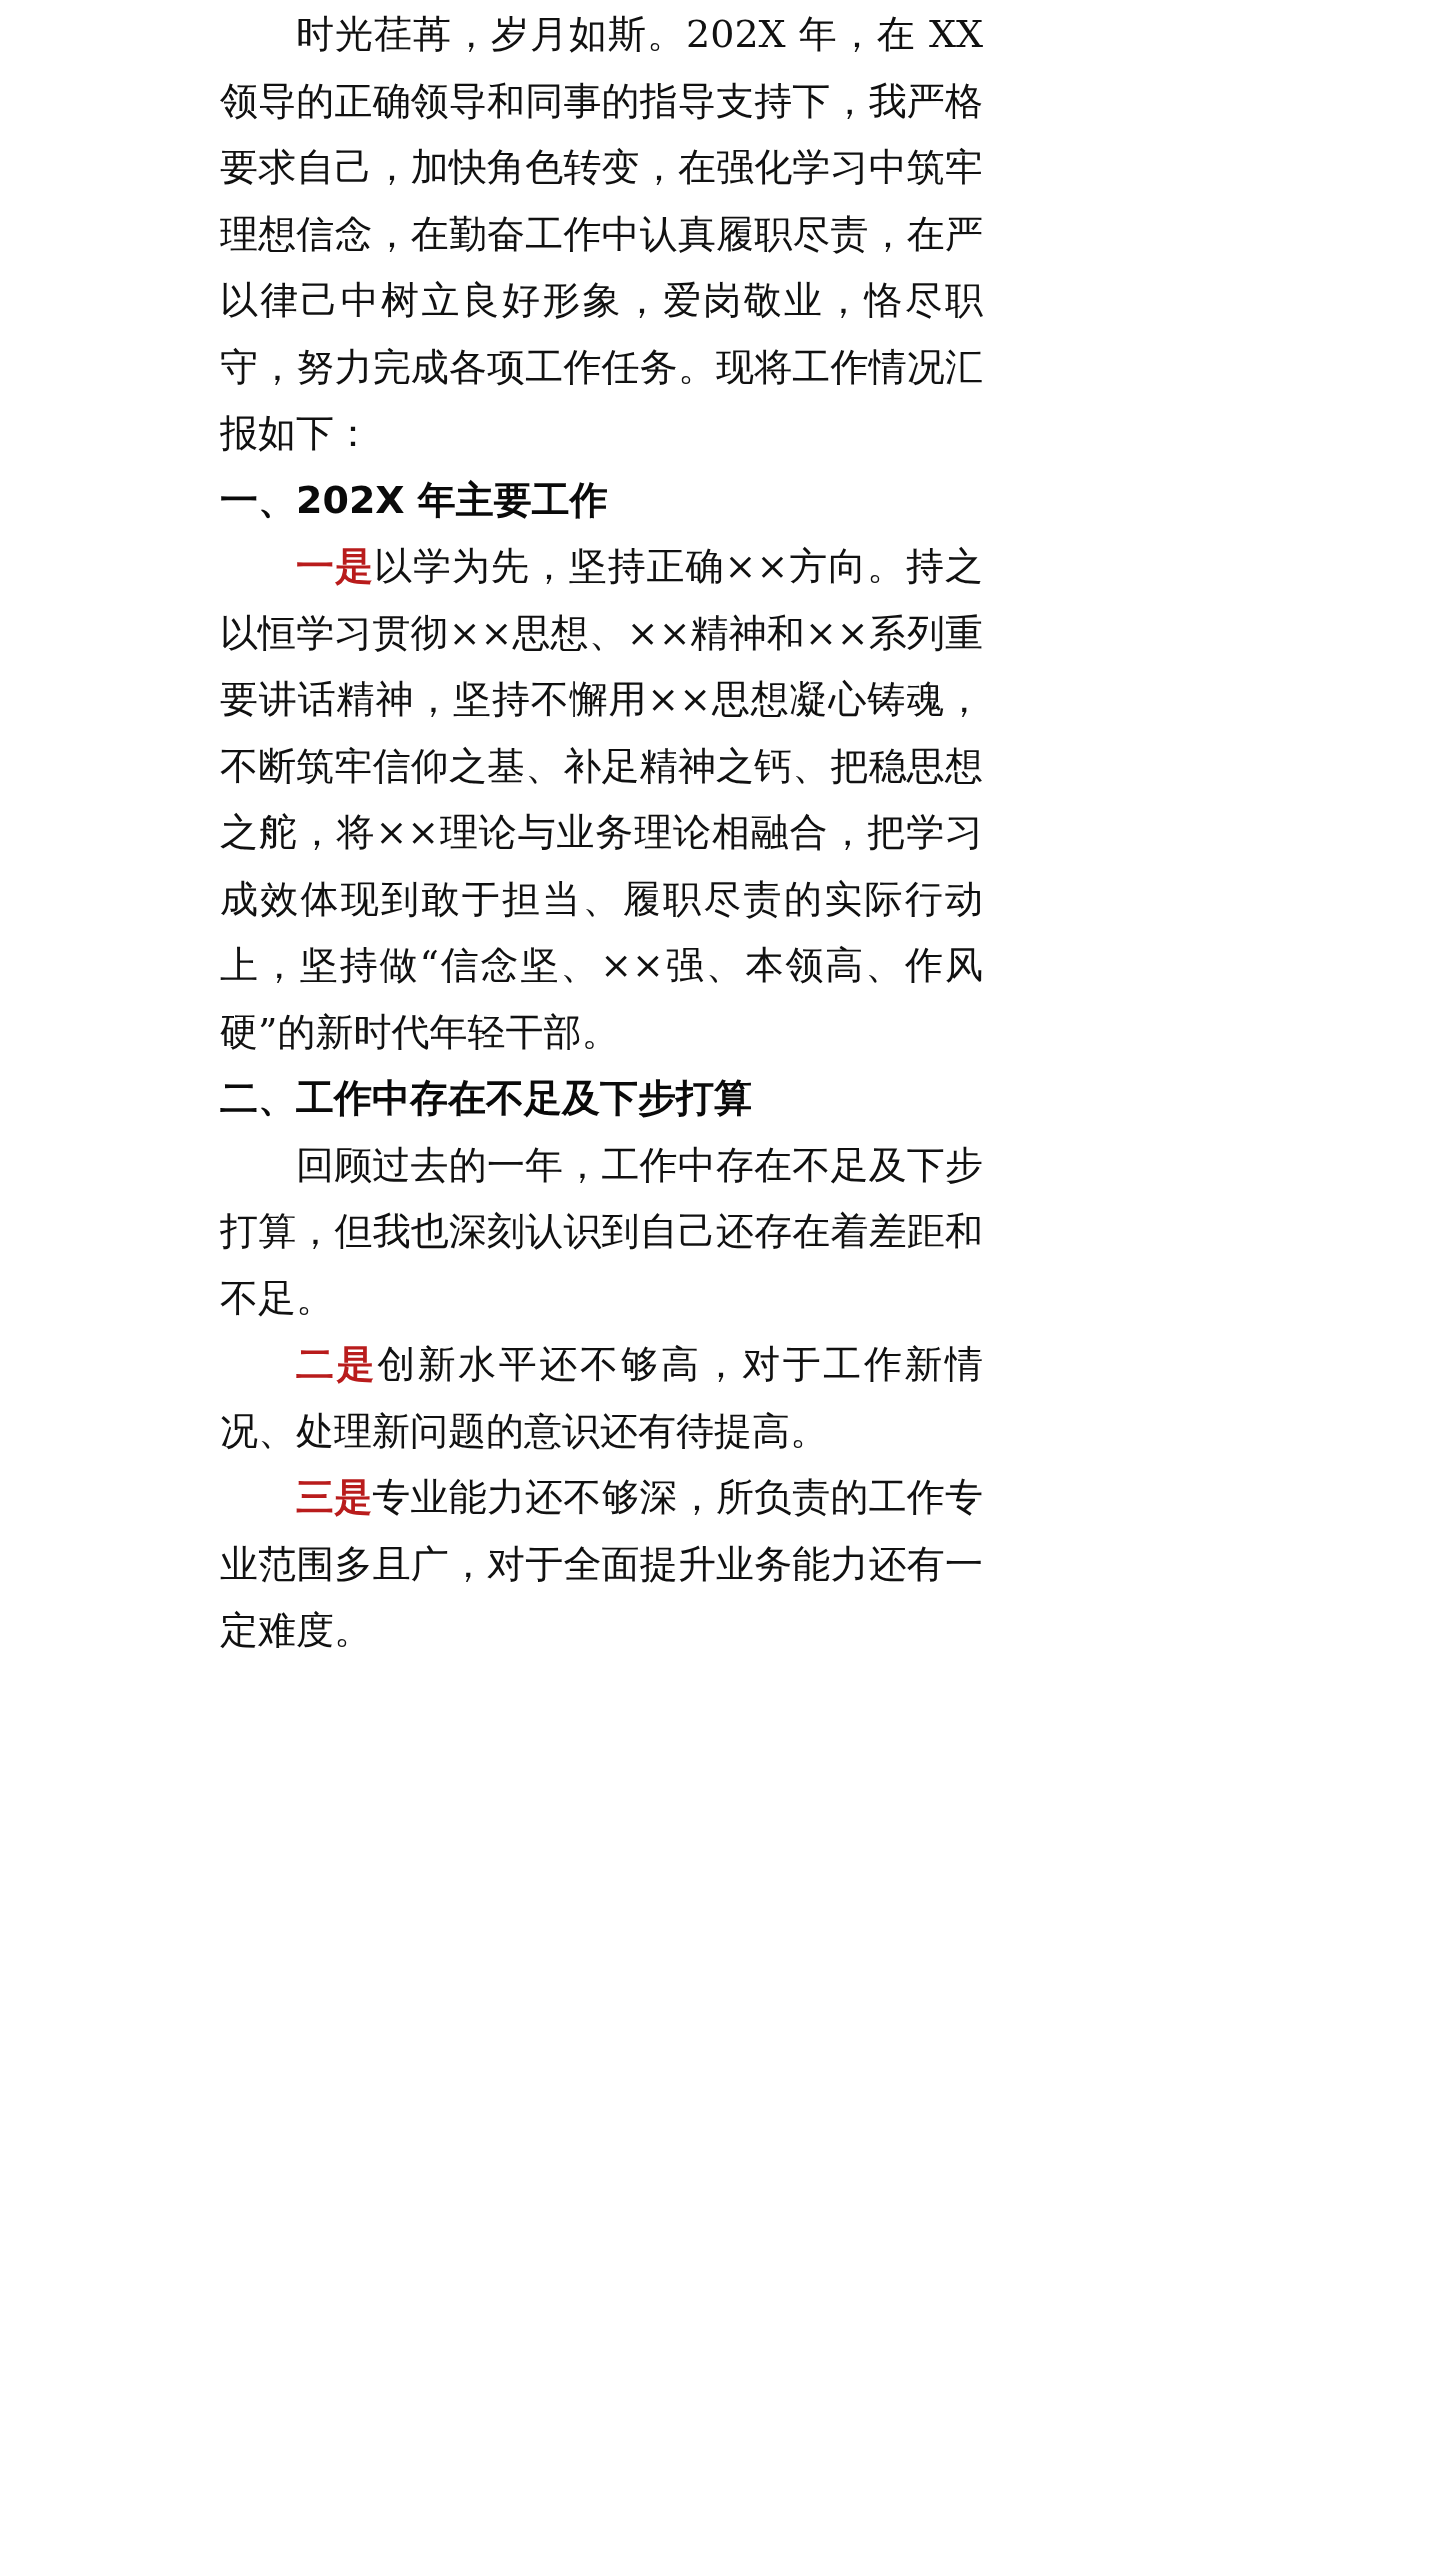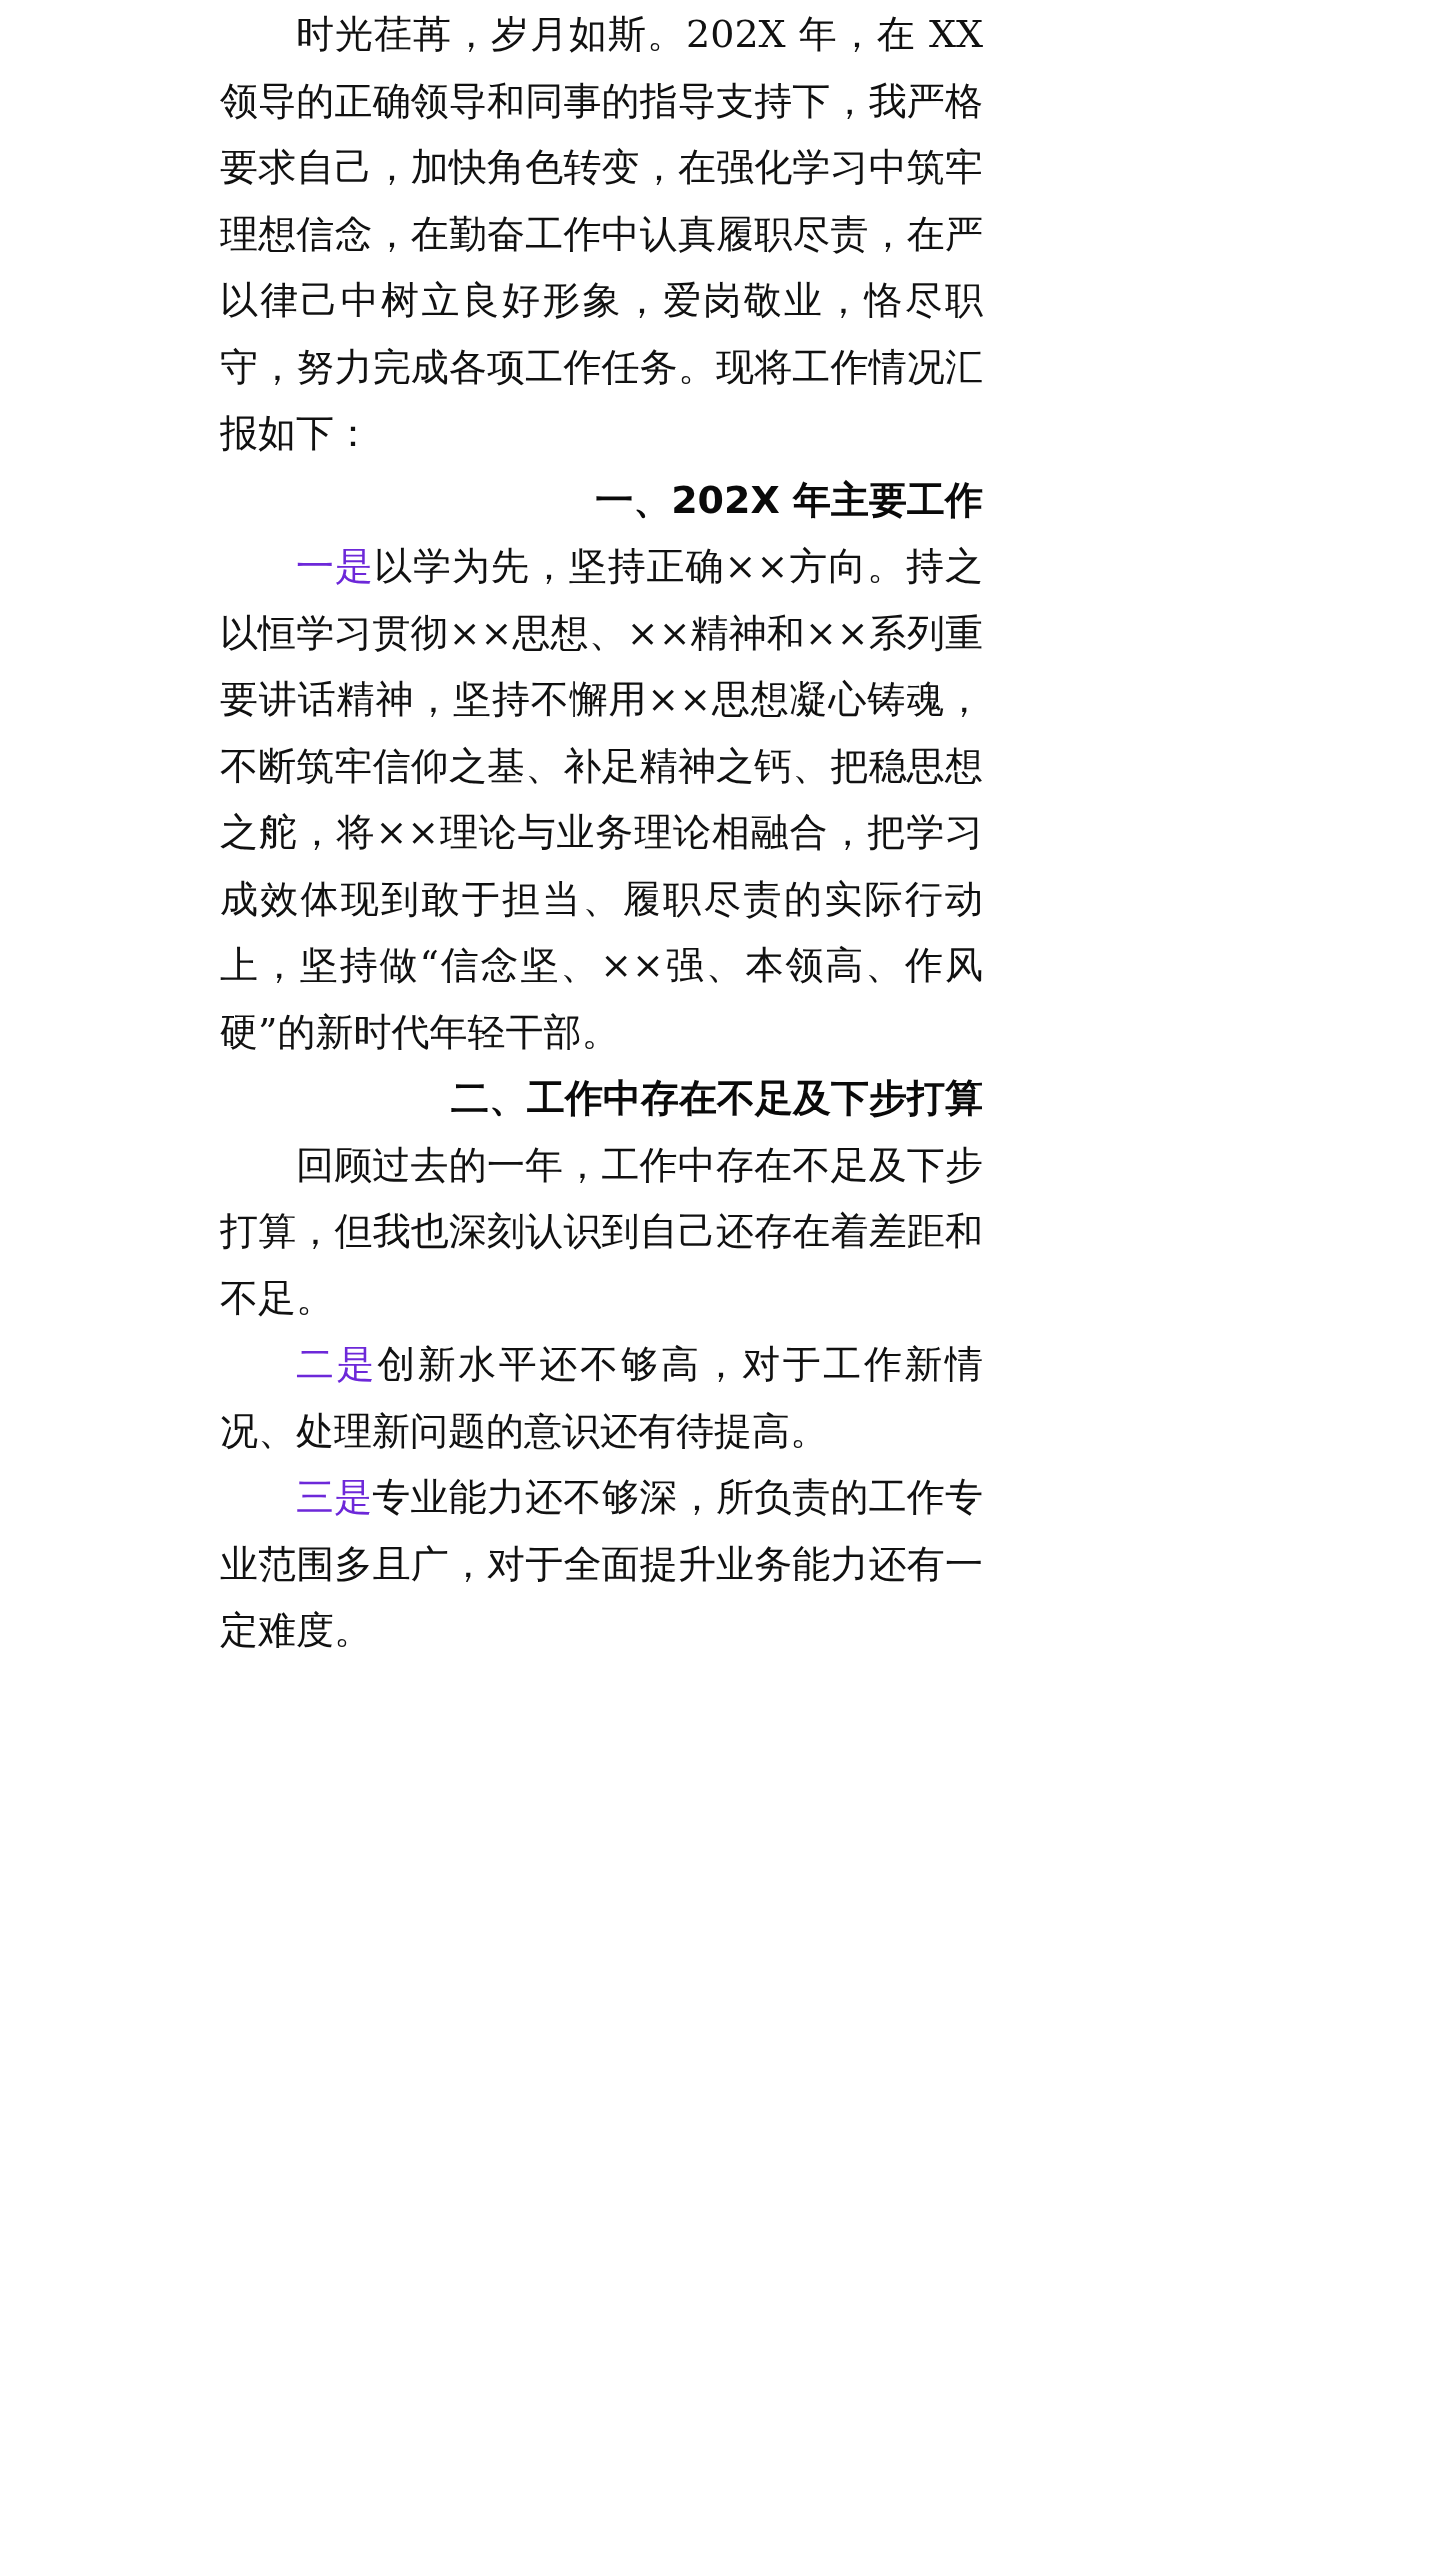--- a/index.html
+++ b/index.html
@@ -30,27 +30,27 @@
     text-indent: 2em;
     word-break: break-all;
   }
   .doc h2 {
     margin: 0;
     font-family: "DejaVu Sans", "Liberation Sans", sans-serif;
     font-weight: 700;
     font-size: 38px;
     line-height: 66.5px;
     text-indent: 0;
-    text-align: right;
+    text-align: left;
     color: #0a0a0a;
   }
   .doc p strong {
     font-family: "DejaVu Sans", "Liberation Sans", sans-serif;
-    font-weight: 400;
-    color: #6d28d9;
+    font-weight: 700;
+    color: #b91c1c;
   }
 </style>
 </head>
 <body>
 
 <main class="page">
   <div class="doc">
       <p>时光荏苒，岁月如斯。202X 年，在 XX 领导的正确领导和同事的指导支持下，我严格要求自己，加快角色转变，在强化学习中筑牢理想信念，在勤奋工作中认真履职尽责，在严以律己中树立良好形象，爱岗敬业，恪尽职守，努力完成各项工作任务。现将工作情况汇报如下：</p>
       <h2>一、202X 年主要工作</h2>
       <p><strong>一是</strong>以学为先，坚持正确××方向。持之以恒学习贯彻××思想、××精神和××系列重要讲话精神，坚持不懈用××思想凝心铸魂，不断筑牢信仰之基、补足精神之钙、把稳思想之舵，将××理论与业务理论相融合，把学习成效体现到敢于担当、履职尽责的实际行动上，坚持做“信念坚、××强、本领高、作风硬”的新时代年轻干部。</p>

